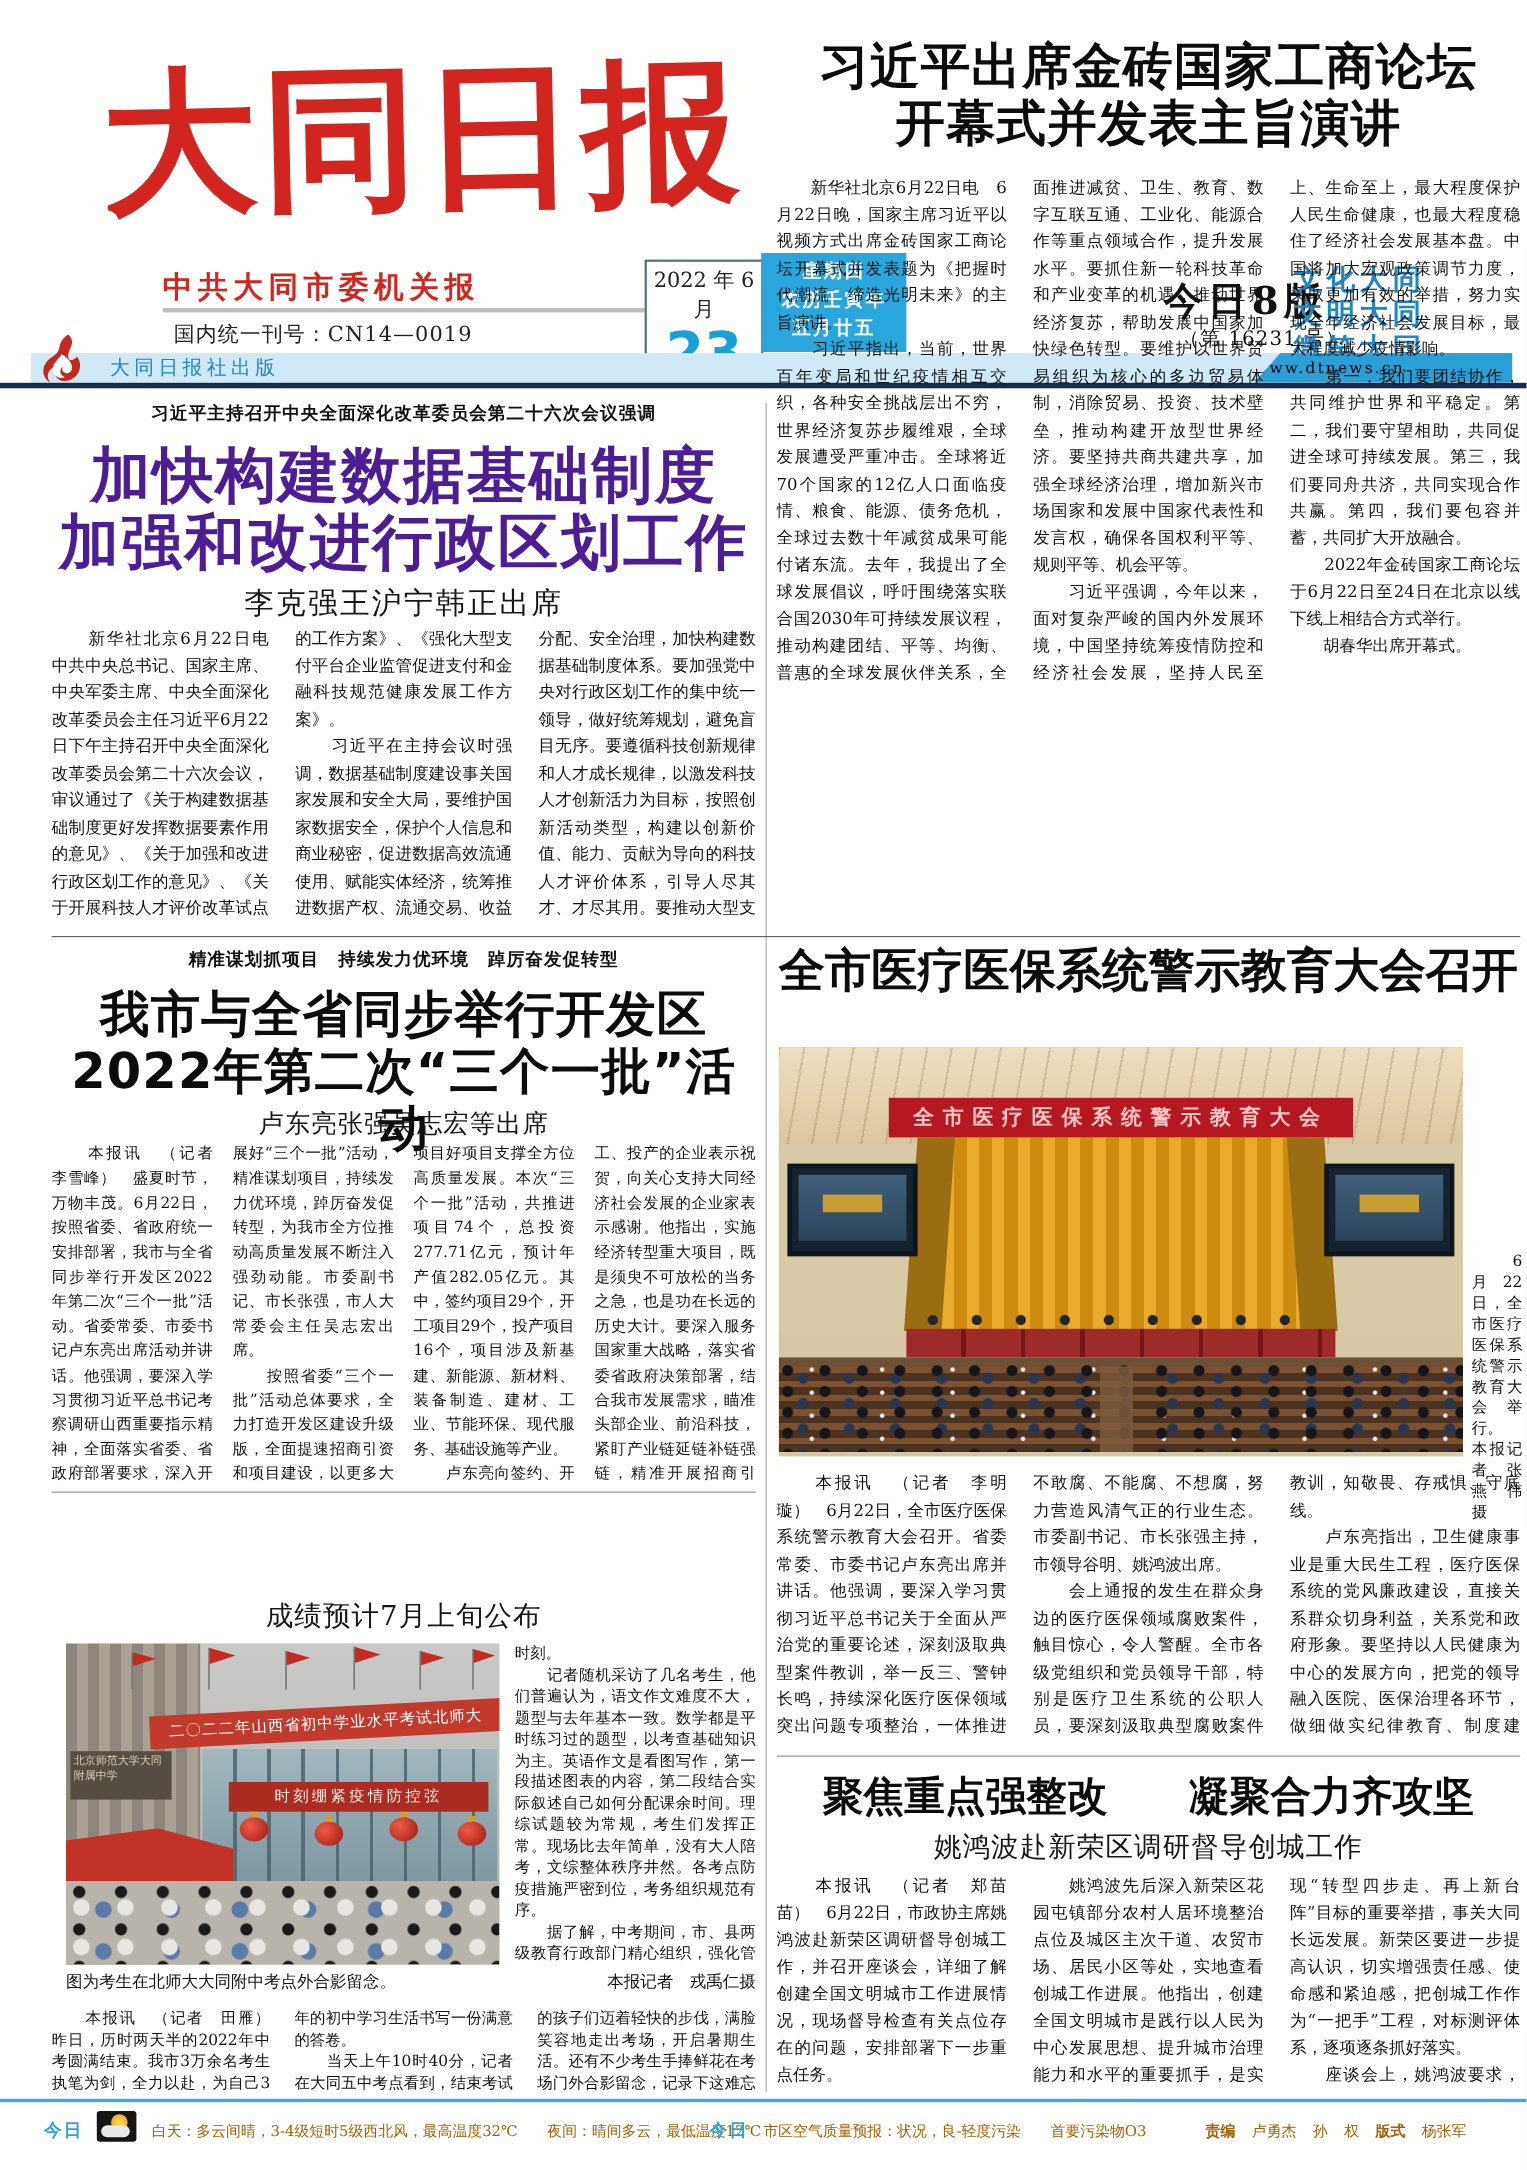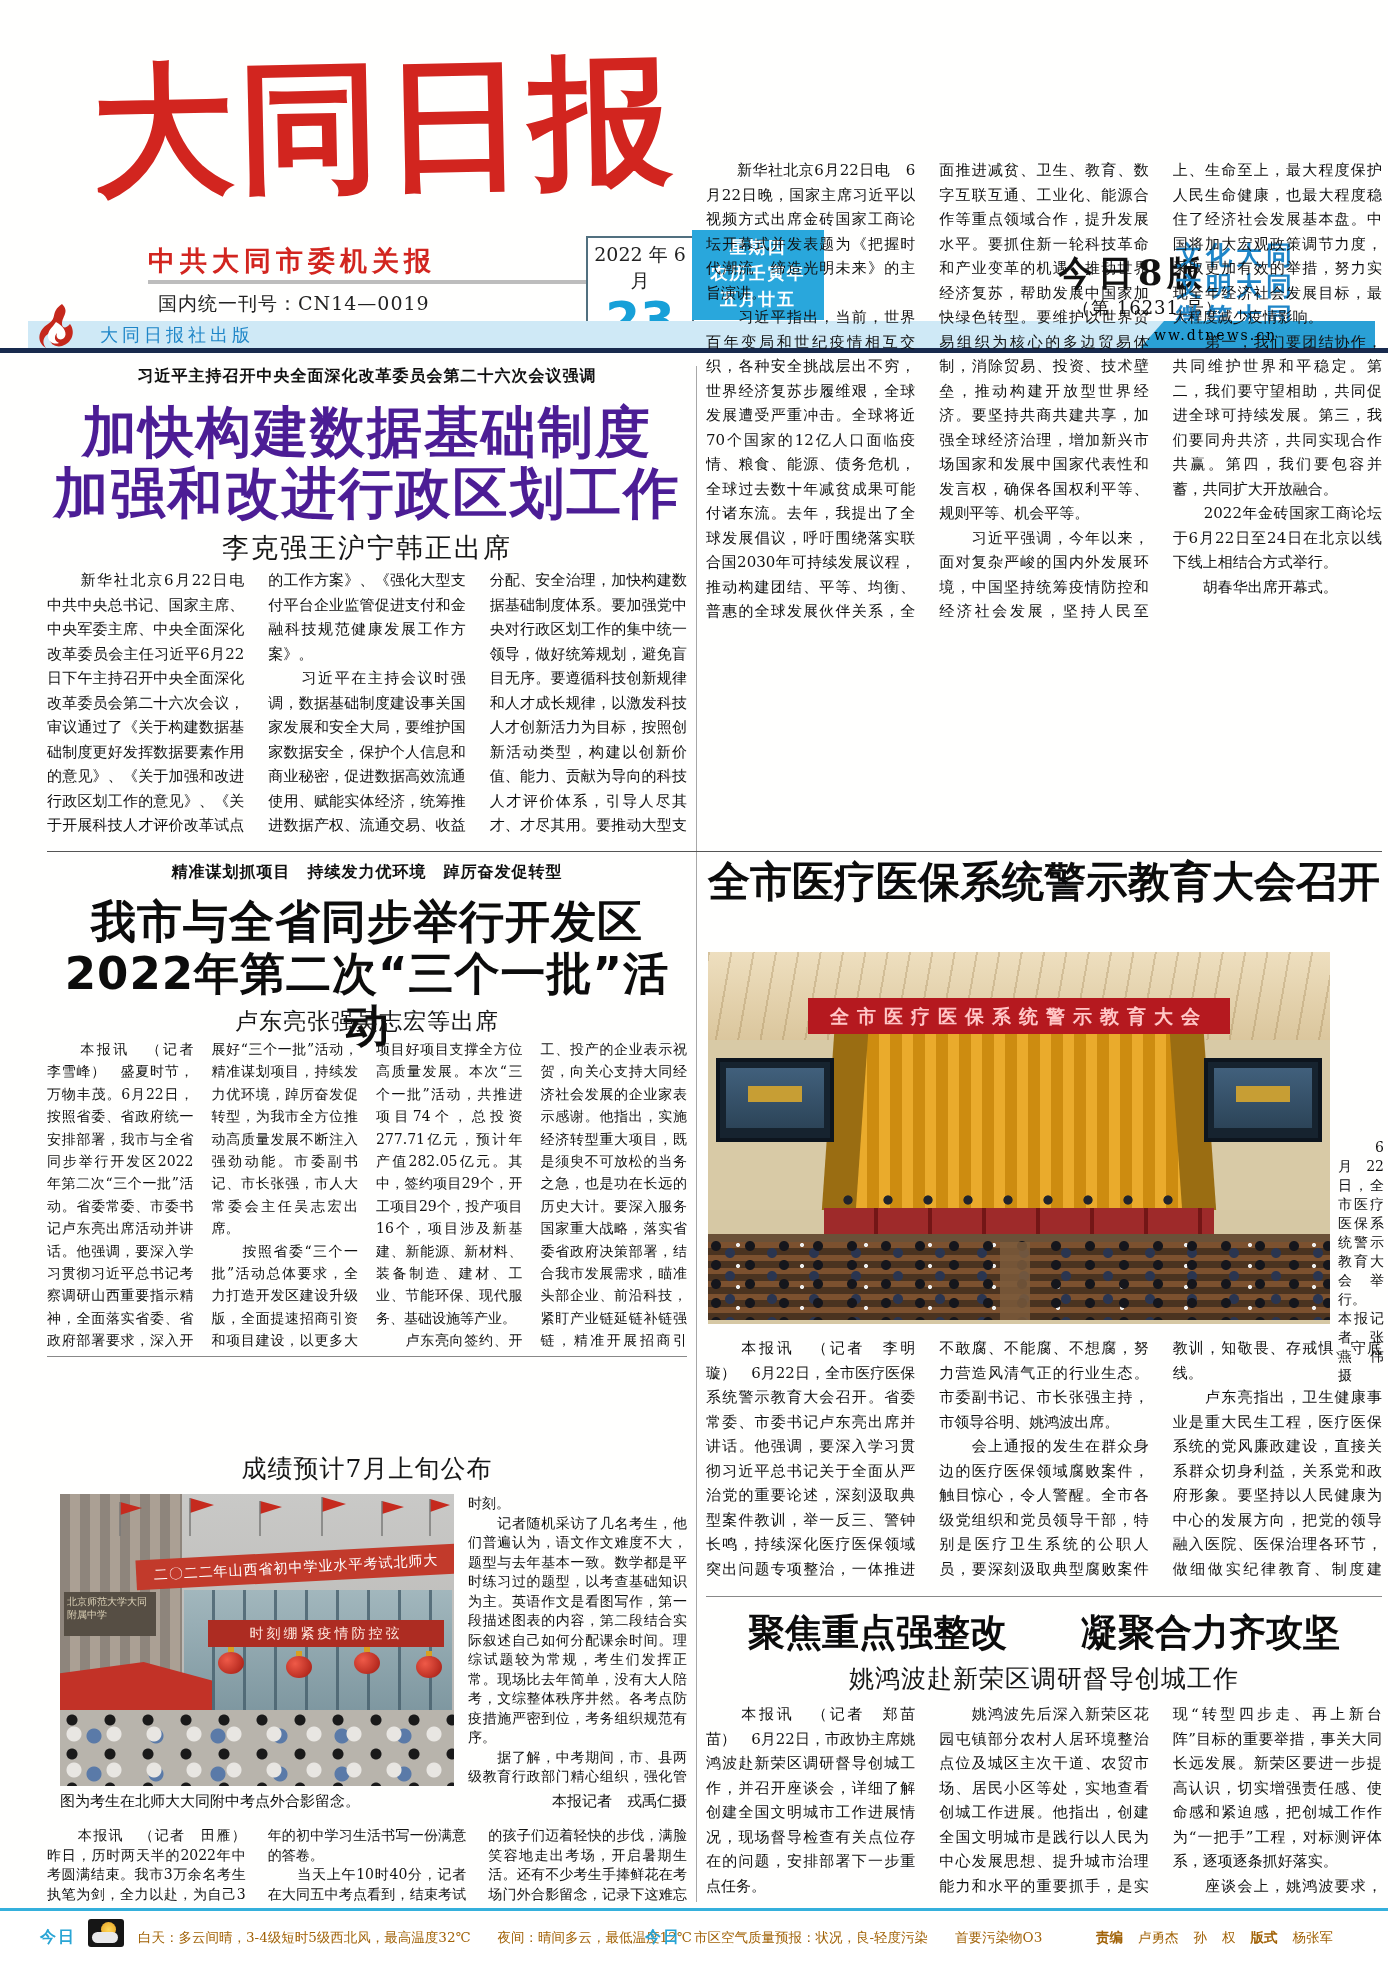--- a/index.html
+++ b/index.html
@@ -152,20 +152,24 @@
   <svg class="abs flame" style="left:32px;top:302px;" width="48" height="50" viewBox="0 0 48 50">
     <path d="M30 2 C18 10 26 16 16 22 C6 28 4 40 14 46 C8 38 14 32 20 30 C14 40 22 46 30 44 C40 41 44 30 38 22 C34 27 30 26 30 22 C30 14 38 10 30 2 Z" fill="#c5281c"></path>
     <path d="M24 20 C20 26 16 28 16 34 C16 40 22 43 27 41 C22 39 22 34 25 31 C23 37 29 39 32 36 C36 32 32 24 24 20 Z" fill="#ffffff"></path>
   </svg>
 
   <div class="abs vline" style="left:696px;top:366px;width:1px;height:1536px;"></div>
   <div class="abs rule" style="left:47px;top:851px;width:1335px;height:1px;background:#555;"></div>
   <div class="abs rule" style="left:47px;top:1356px;width:640px;height:1px;background:#888;"></div>
   <div class="abs rule" style="left:706px;top:1596px;width:676px;height:1px;background:#888;"></div>
 
+  <div class="abs h-lg sans center" style="left:706px;top:34px;width:676px;">
+    <div>习近平出席金砖国家工商论坛</div>
+    <div>开幕式并发表主旨演讲</div>
+  </div>
   <div class="abs body-text cols3 justify" style="left:706px;top:158px;width:676px;height:690px;">　　新华社北京6月22日电　6月22日晚，国家主席习近平以视频方式出席金砖国家工商论坛开幕式并发表题为《把握时代潮流　缔造光明未来》的主旨演讲。
 　　习近平指出，当前，世界百年变局和世纪疫情相互交织，各种安全挑战层出不穷，世界经济复苏步履维艰，全球发展遭受严重冲击。全球将近70个国家的12亿人口面临疫情、粮食、能源、债务危机，全球过去数十年减贫成果可能付诸东流。去年，我提出了全球发展倡议，呼吁围绕落实联合国2030年可持续发展议程，推动构建团结、平等、均衡、普惠的全球发展伙伴关系，全面推进减贫、卫生、教育、数字互联互通、工业化、能源合作等重点领域合作，提升发展水平。要抓住新一轮科技革命和产业变革的机遇，推动世界经济复苏，帮助发展中国家加快绿色转型。要维护以世界贸易组织为核心的多边贸易体制，消除贸易、投资、技术壁垒，推动构建开放型世界经济。要坚持共商共建共享，加强全球经济治理，增加新兴市场国家和发展中国家代表性和发言权，确保各国权利平等、规则平等、机会平等。
 　　习近平强调，今年以来，面对复杂严峻的国内外发展环境，中国坚持统筹疫情防控和经济社会发展，坚持人民至上、生命至上，最大程度保护人民生命健康，也最大程度稳住了经济社会发展基本盘。中国将加大宏观政策调节力度，采取更加有效的举措，努力实现全年经济社会发展目标，最大程度减少疫情影响。
 　　第一，我们要团结协作，共同维护世界和平稳定。第二，我们要守望相助，共同促进全球可持续发展。第三，我们要同舟共济，共同实现合作共赢。第四，我们要包容并蓄，共同扩大开放融合。
 　　2022年金砖国家工商论坛于6月22日至24日在北京以线下线上相结合方式举行。
 　　胡春华出席开幕式。</div>
 
   <div class="abs kicker center" style="left:47px;top:366px;width:640px;">习近平主持召开中央全面深化改革委员会第二十六次会议强调</div>
   <div class="abs h-xl sans center" style="left:47px;top:402px;width:640px;">
     <div>加快构建数据基础制度</div>

